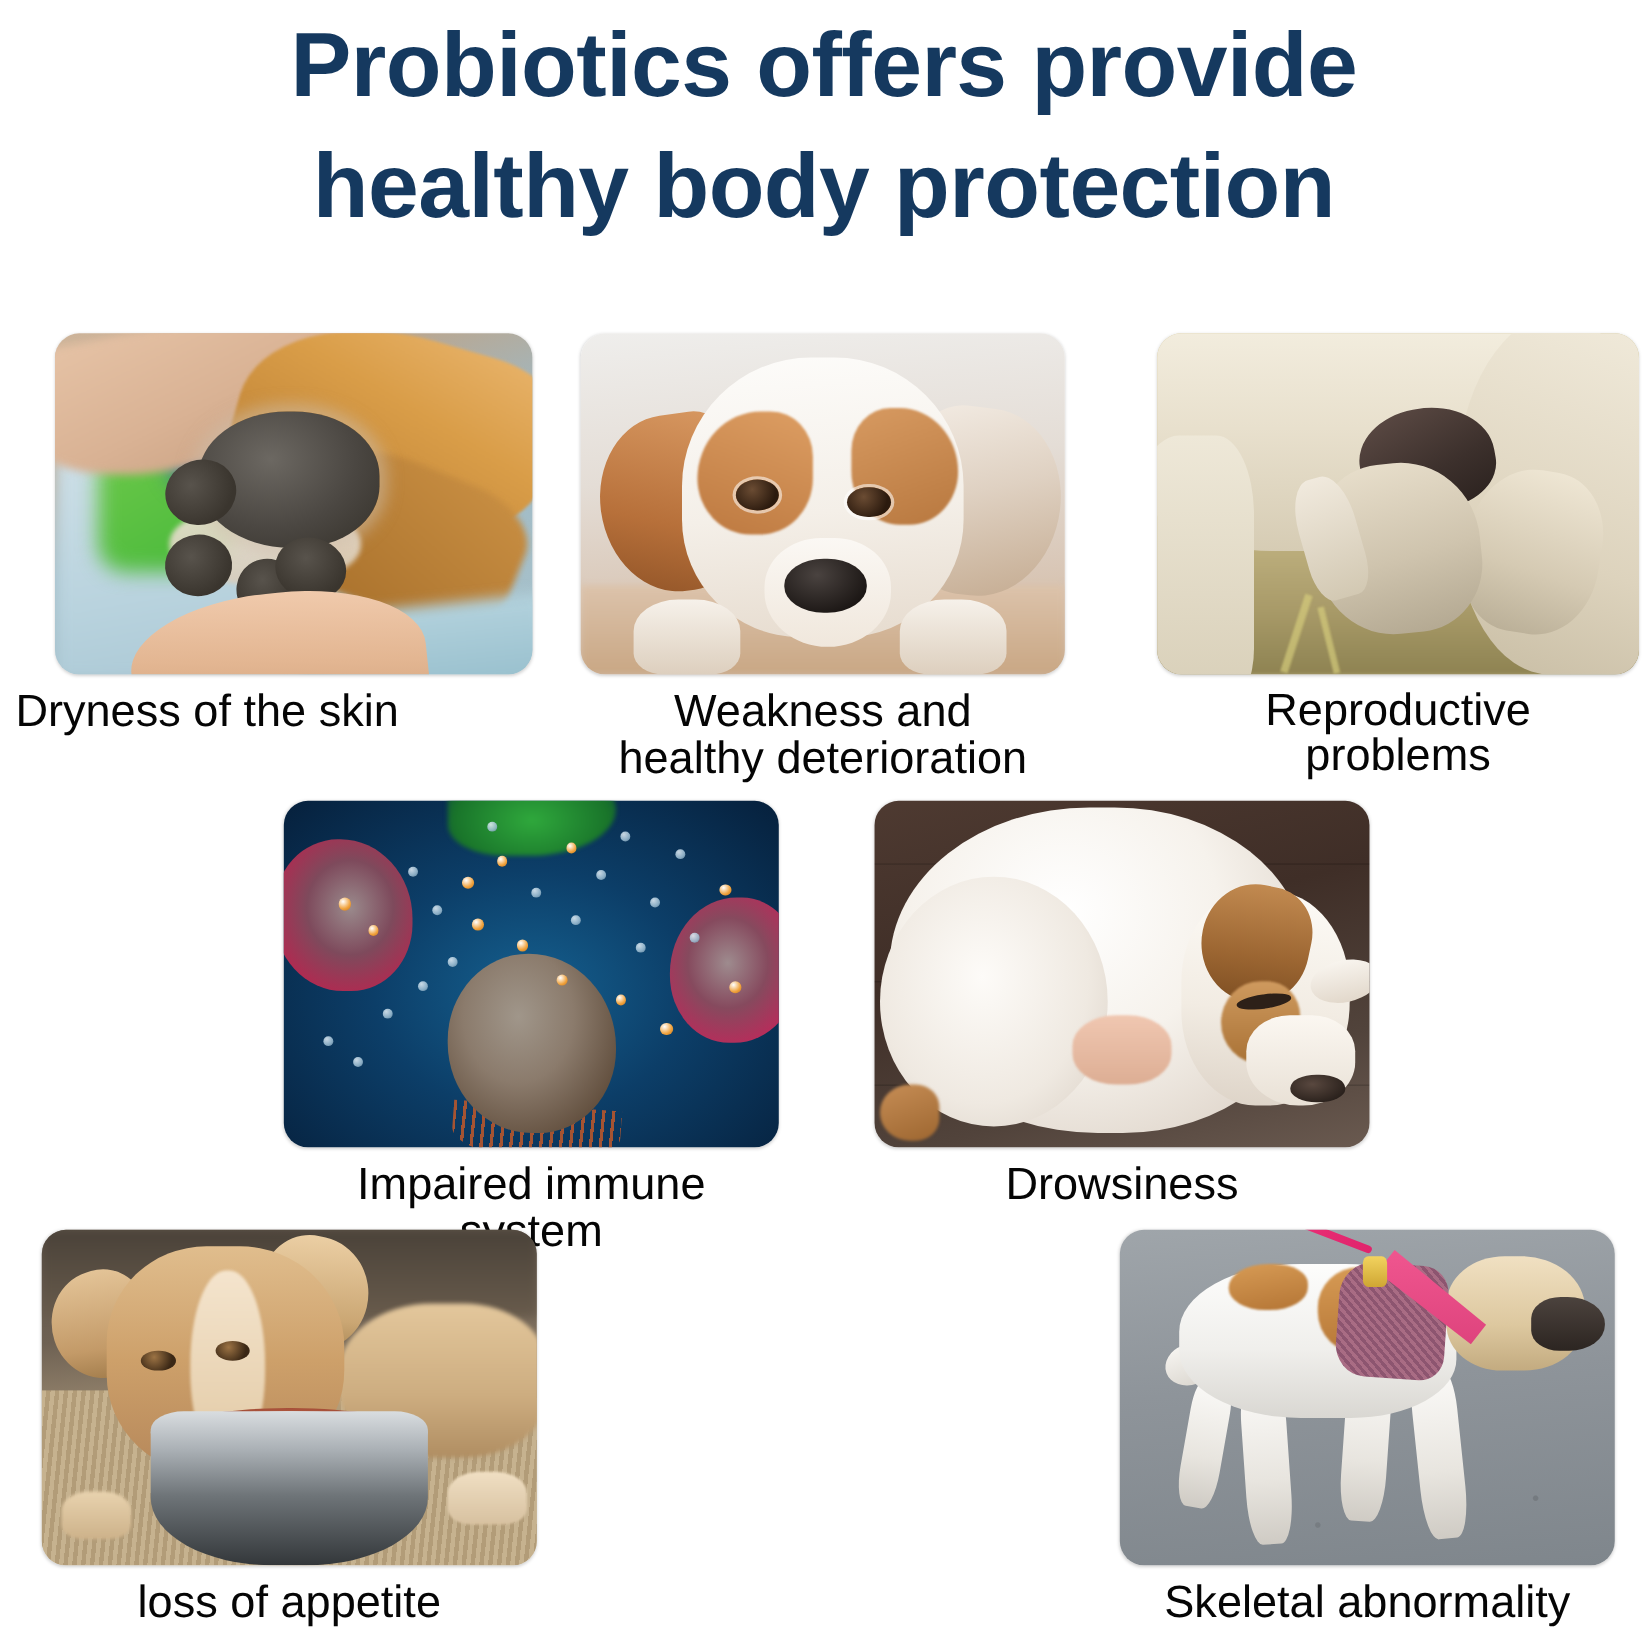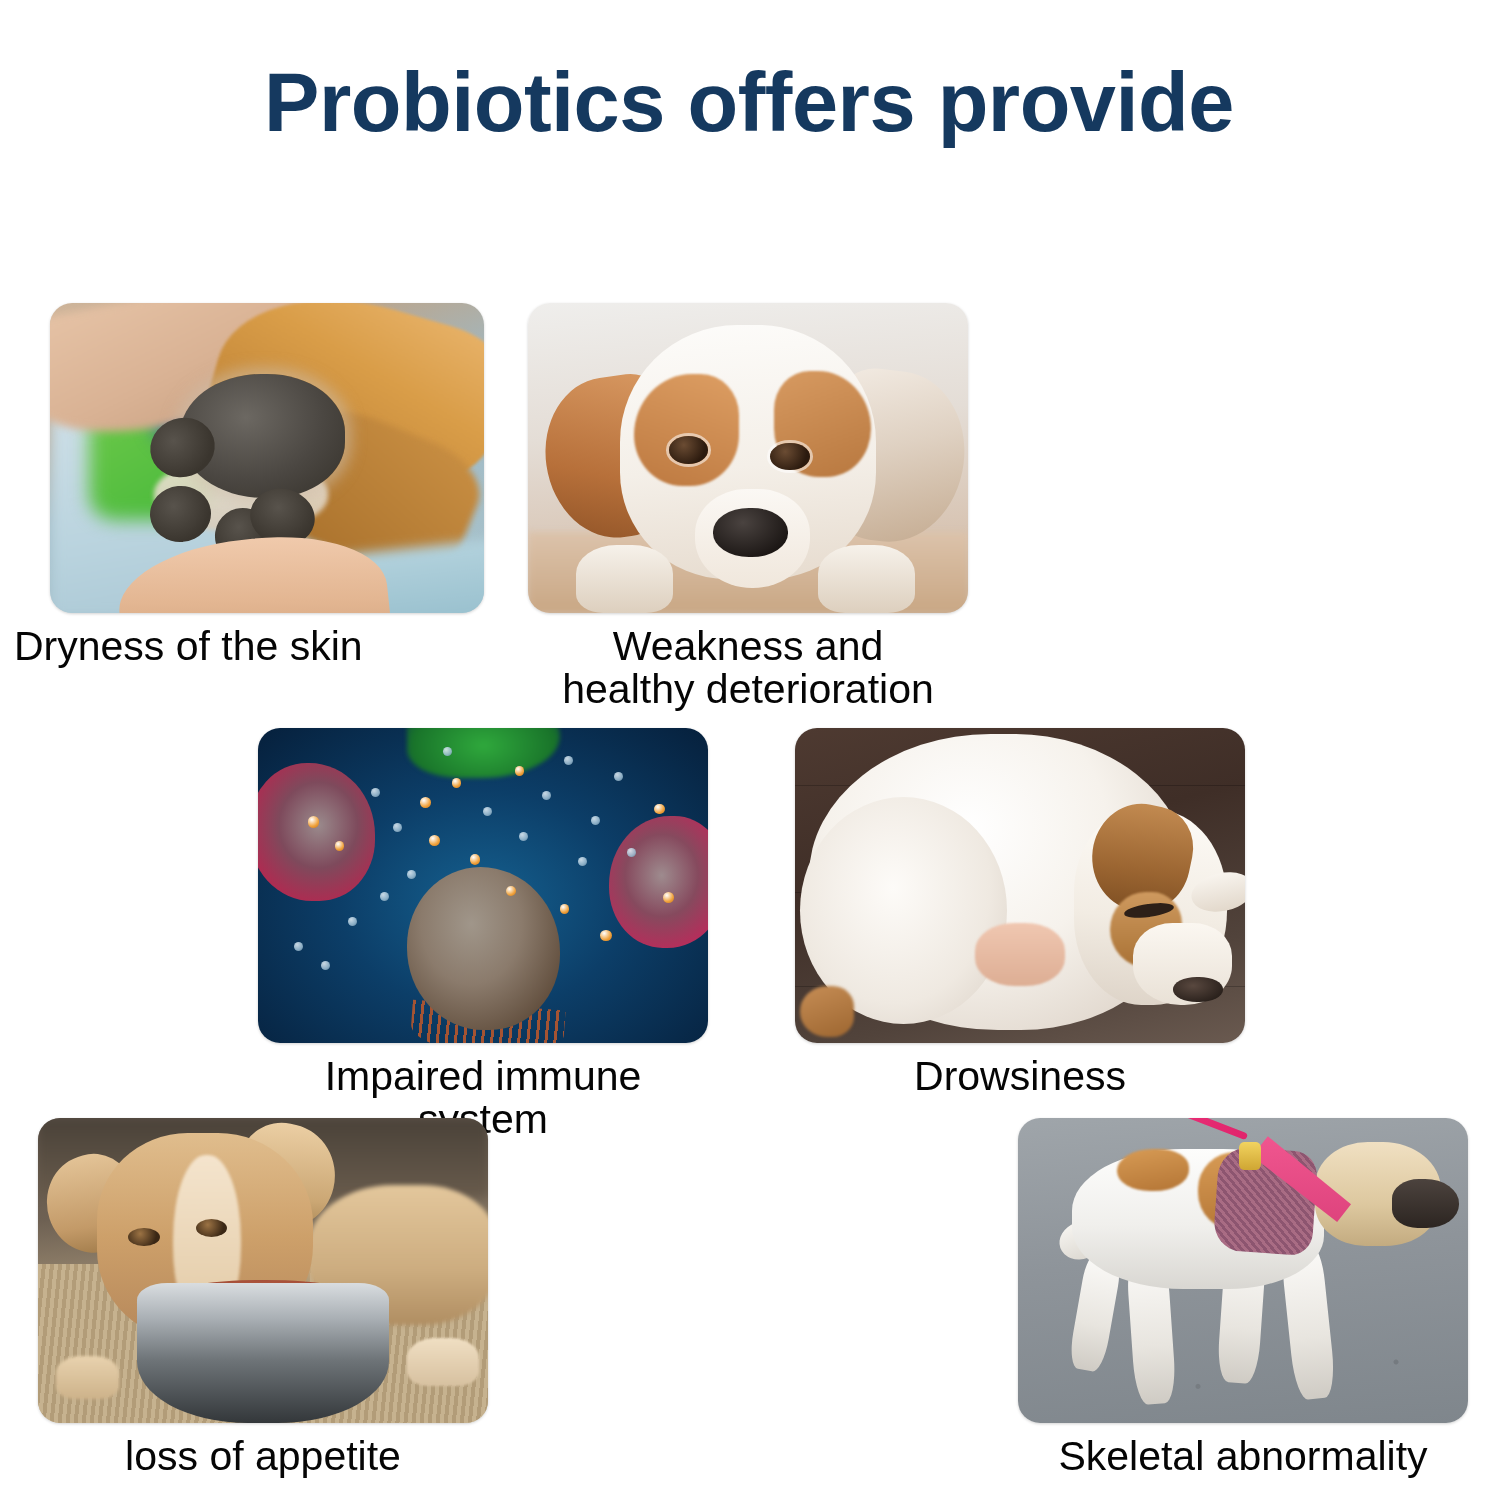--- a/index.html
+++ b/index.html
@@ -30,21 +30,20 @@
     padding: 0 70px;
   }
   .title-line {
     color: #15395f;
     font-family: "Liberation Sans", sans-serif;
     font-weight: bold;
     font-size: 83px;
     line-height: 1.32;
     letter-spacing: -0.5px;
     white-space: nowrap;
-    margin-top: 44px;
   }
 
   
   .cell {
     position: absolute;
     display: flex;
     flex-direction: column;
     align-items: center;
   }
 
@@ -530,20 +529,21 @@
     transform: rotate(-20deg);
   }
 </style>
 </head>
 <body>
 
 <div id="infographic">
 
   <div class="title-block">
     <div class="title-line">Probiotics offers provide</div>
+    <div class="title-line">healthy body protection</div>
   </div>
 
   <div class="cell" style="left:8px; top:303px; width:518px;">
     <div class="photo p1" style="width:434px; height:310px;">
       <div class="lay bgblue"></div>
       <div class="lay bggreen"></div>
       <div class="lay bgnavy"></div>
       <div class="lay arm"></div>
       <div class="lay legfur"></div>
       <div class="lay legfur2"></div>
@@ -571,20 +571,39 @@
       <div class="lay eye eyeR"></div>
       <div class="lay snout"></div>
       <div class="lay nose"></div>
       <div class="lay pawL"></div>
       <div class="lay pawR"></div>
     </div>
     <div class="caption">Weakness and
 healthy deterioration</div>
   </div>
 
+  <div class="cell" style="left:1052px; top:303px; width:438px;">
+    <div class="photo p3" style="width:438px; height:310px;">
+      <div class="lay grass"></div>
+      <div class="lay grassblade gb1"></div>
+      <div class="lay grassblade gb2"></div>
+      <div class="lay grassblade gb3"></div>
+      <div class="lay grassblade gb4"></div>
+      <div class="lay belly"></div>
+      <div class="lay hind"></div>
+      <div class="lay legfront"></div>
+      <div class="lay shadow"></div>
+      <div class="lay pupDark"></div>
+      <div class="lay pupLight2"></div>
+      <div class="lay pupLight"></div>
+      <div class="lay pupleg"></div>
+    </div>
+    <div class="caption tight">Reproductive
+problems</div>
+  </div>
 
   <div class="cell" style="left:258px; top:728px; width:450px;">
     <div class="photo p4" style="width:450px; height:315px;">
       <div class="lay green"></div>
       <div class="lay cellPinkL"></div>
       <div class="lay cellPinkR"></div>
       <div class="lay cilia"></div>
       <div class="lay cellMain"></div>
       <div class="lay dot" style="left:11%; top:28%; width:2.6%; height:3.6%;"></div>
       <div class="lay dot" style="left:17%; top:36%; width:2.2%; height:3.2%;"></div>

